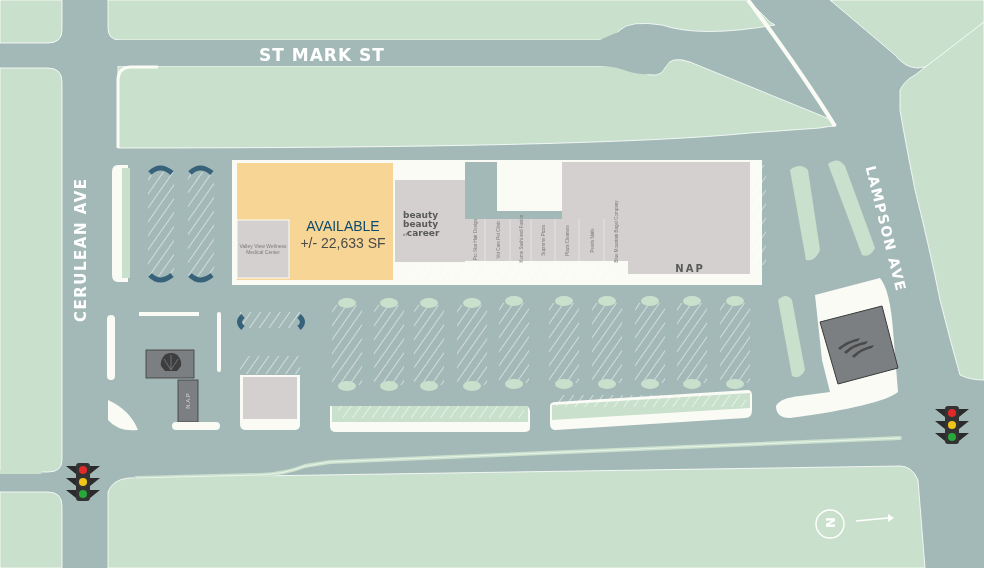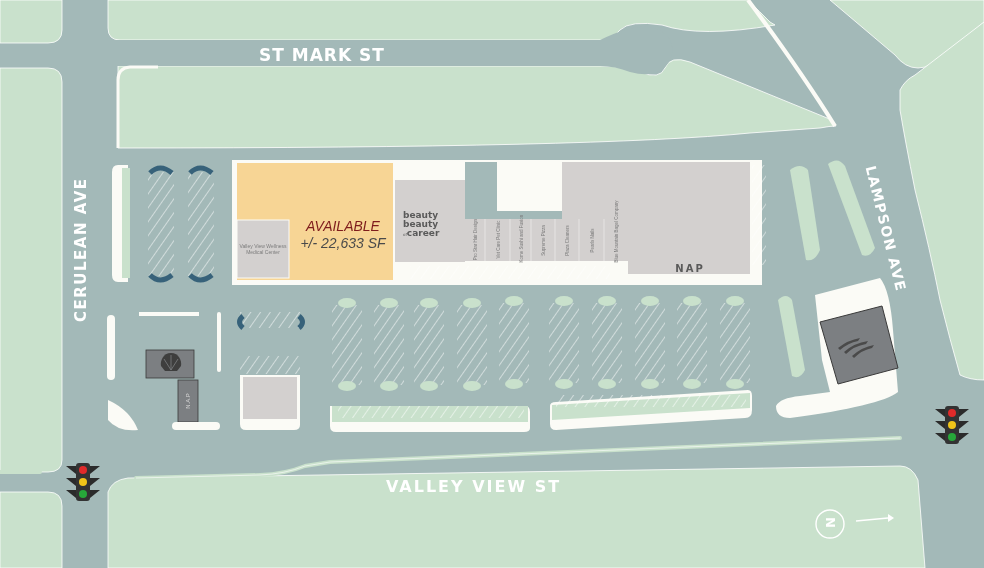--- a/index.html
+++ b/index.html
@@ -225,26 +225,25 @@
   <svg width="40" height="30" viewBox="0 0 40 30">
     <g fill="#4a4a4a">
       <path d="M2 18 Q12 10 24 8 L22 11 Q12 13 4 20 Z"></path>
       <path d="M8 22 Q18 13 32 11 L30 14 Q18 16 10 24 Z"></path>
       <path d="M16 26 Q26 17 38 15 L36 18 Q26 20 18 28 Z"></path>
     </g>
   </svg>
 </div>
 
 <div class="street-label" style="left:259px;top:45px;font-size:17px;">ST MARK ST</div>
-<div class="street-label" style="left:386px;top:477px;font-size:16px;letter-spacing:2px;">VALLEY VIEW ST</div>
 <div class="street-label vertical" style="left:72px;top:322px;font-size:15px;transform:rotate(-90deg);letter-spacing:1.5px;">CERULEAN AVE</div>
 <div class="street-label" style="left:878px;top:164px;font-size:14px;transform-origin:left top;transform:rotate(76deg);letter-spacing:1.5px;">LAMPSON AVE</div>
 
-<div class="bldg-label" style="left:293px;top:218px;width:100px;font-size:14px;color:#7f1d1d;font-style:italic;">AVAILABLE</div>
-<div class="bldg-label" style="left:293px;top:235px;width:100px;font-size:14px;color:#4a4a4a;font-style:italic;">+/- 22,633 SF</div>
+<div class="bldg-label" style="left:293px;top:218px;width:100px;font-size:14px;color:#0c4a6e;">AVAILABLE</div>
+<div class="bldg-label" style="left:293px;top:235px;width:100px;font-size:14px;color:#4a4a4a;">+/- 22,633 SF</div>
 
 <div class="bldg-label" style="left:238px;top:243px;width:50px;font-size:5px;line-height:6px;color:#7c7c7c;">Valley View Wellness Medical Center</div>
 
 <div style="position:absolute;left:403px;top:211px;font-family:'DejaVu Sans',sans-serif;font-weight:bold;color:#5a5a5a;font-size:9px;line-height:9px;">
   <div>beauty</div>
   <div>beauty</div>
   <div><span style="font-size:4px;font-weight:normal;">of</span><span>career</span></div>
 </div>
 
 <div class="bldg-label" style="left:660px;top:222px;width:60px;font-size:10px;font-weight:bold;letter-spacing:2px;font-family:'DejaVu Sans',sans-serif;margin-top:41px;">NAP</div>

